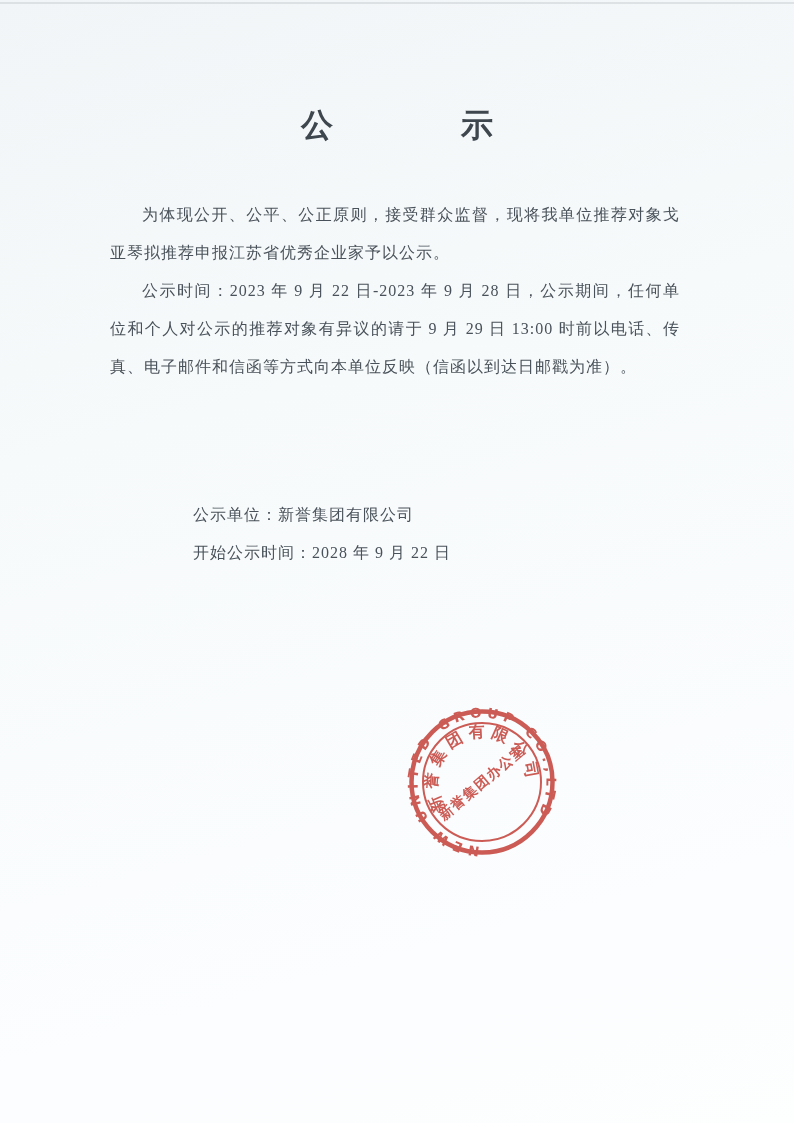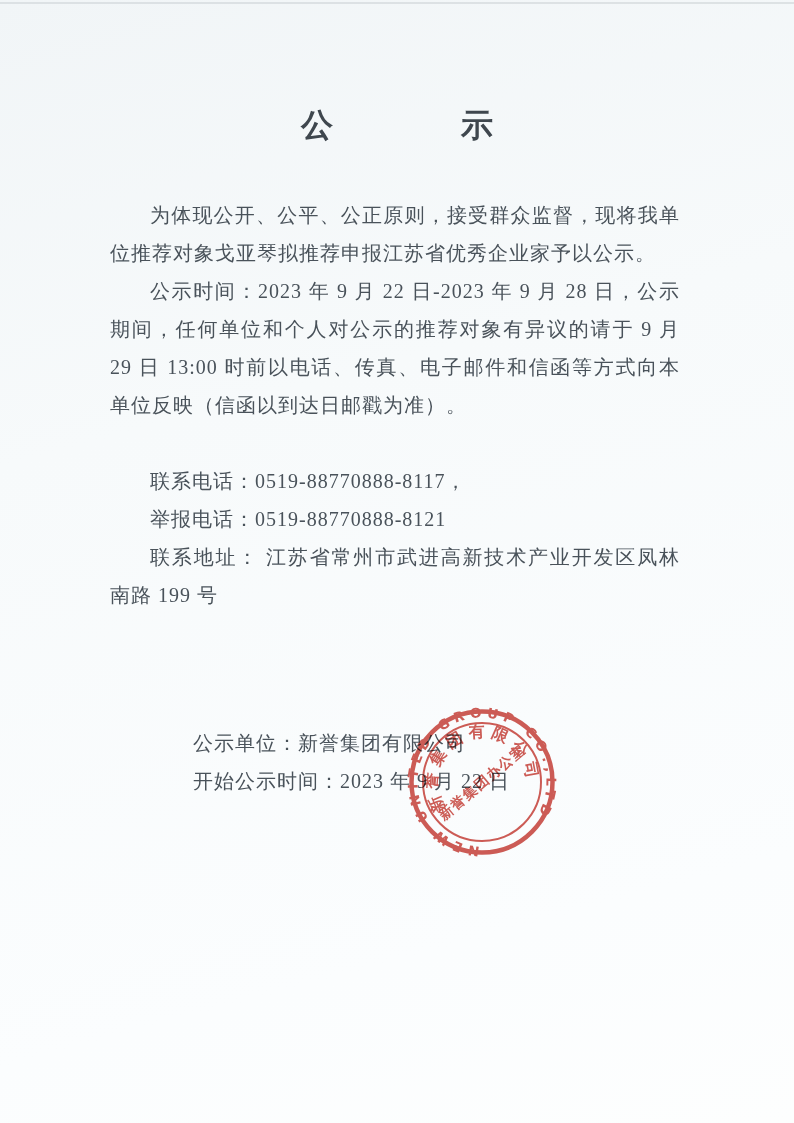--- a/index.html
+++ b/index.html
@@ -20,21 +20,21 @@
   }
   .doc-title{
     position:absolute;top:104px;left:0;width:794px;
     text-align:center;
     font-size:32px;font-weight:700;
     color:#3f474e;
     white-space:pre;
   }
   .content{
     position:absolute;top:196px;left:110px;width:570px;
-    font-size:20px;line-height:38px;
+    font-size:16px;line-height:38px;
     letter-spacing:1px;
     color:#49525a;
     text-align:justify;
   }
   .content p{margin:0;text-indent:2em;}
   .contacts{margin-top:38px;}
   .signature{
     margin-top:110px;
     margin-left:83px;
     text-align:left;
@@ -63,29 +63,24 @@
 <div class="page">
 
   <div class="scan-edge"></div>
 
   <div class="doc-title">公　　　　示</div>
 
   <div class="content">
     <p>为体现公开、公平、公正原则，接受群众监督，现将我单位推荐对象戈亚琴拟推荐申报江苏省优秀企业家予以公示。</p>
     <p>公示时间：2023 年 9 月 22 日-2023 年 9 月 28 日，公示期间，任何单位和个人对公示的推荐对象有异议的请于 9 月 29 日 13:00 时前以电话、传真、电子邮件和信函等方式向本单位反映（信函以到达日邮戳为准）。</p>
 
-    <div class="contacts">
-      <p>联系电话：0519-88770888-8117，</p>
-      <p>举报电话：0519-88770888-8121</p>
-      <p>联系地址： 江苏省常州市武进高新技术产业开发区凤林南路 199 号</p>
-    </div>
 
     <div class="signature">
       <div>公示单位：新誉集团有限公司</div>
-      <div>开始公示时间：2023 年 9 月 22 日</div>
+      <div>开始公示时间：2028 年 9 月 22 日</div>
     </div>
   </div>
 
   <svg class="stamp" viewBox="0 0 150 150" xmlns="http://www.w3.org/2000/svg">
     <defs>
       <path id="enRing" d="M 75 139.5 A 64.5 64.5 0 1 1 75 10.5 A 64.5 64.5 0 1 1 75 139.5" fill="none"></path>
       <path id="zhRing" d="M 75 120 A 45 45 0 1 1 75 30 A 45 45 0 1 1 75 120" fill="none"></path>
     </defs>
     <circle cx="75" cy="75" r="70.5" fill="none" stroke="#c9443c" stroke-width="4.5"></circle>
     <circle cx="75" cy="75" r="59" fill="none" stroke="#c9443c" stroke-width="2"></circle>

